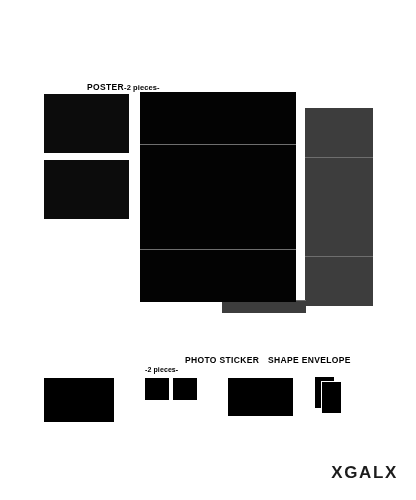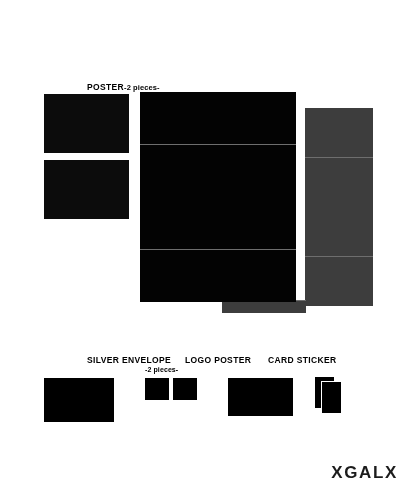--- a/index.html
+++ b/index.html
@@ -189,32 +189,28 @@
     <div class="cell"></div>
     <div class="cell"></div>
     <div class="cell"></div>
     <div class="cell"></div>
     <div class="cell"></div>
     <div class="cell"></div>
     <div class="cell"></div>
     <div class="cell"></div>
   </div>
 
-  <div class="bottom-heading" id="heading-silver-envelope">
-    <div class="label-main">SILVER ENVELOPE</div>
-    <div class="label-sub"></div>
-  </div>
 
   <div class="bottom-heading" id="heading-logo-sticker">
-    <div class="label-main">LOGO POSTER</div>
+    <div class="label-main">PHOTO STICKER</div>
     <div class="label-sub">-2 pieces-</div>
   </div>
 
   <div class="bottom-heading" id="heading-shape-sticker">
-    <div class="label-main">CARD STICKER</div>
+    <div class="label-main">SHAPE ENVELOPE</div>
     <div class="label-sub"></div>
   </div>
 
 
   <div class="swatch-black" id="silver-envelope-swatch"></div>
 
   <div class="swatch-black logo-sticker-swatch" id="logo-sticker-swatch-1"></div>
   <div class="swatch-black logo-sticker-swatch" id="logo-sticker-swatch-2"></div>
 
   <div class="swatch-black" id="shape-sticker-swatch"></div>

